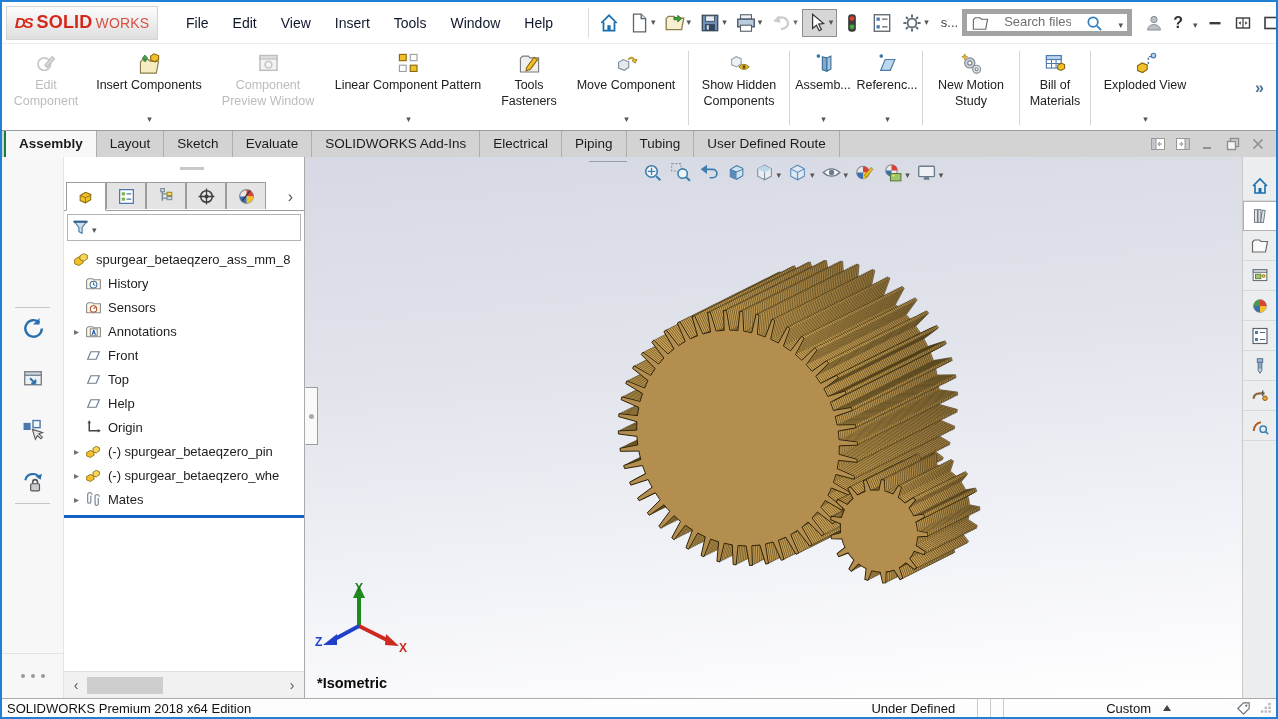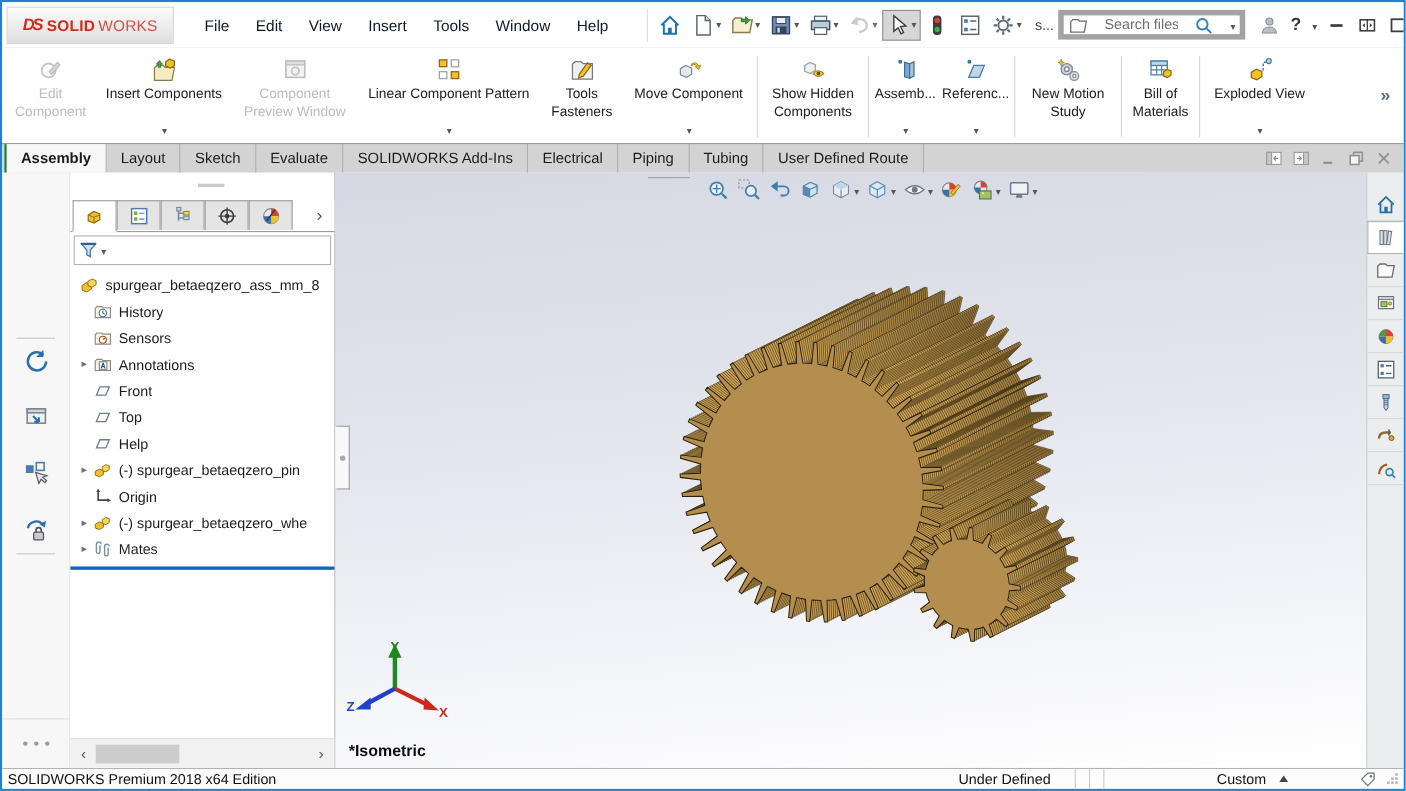--- a/index.html
+++ b/index.html
@@ -5,21 +5,21 @@
 *{box-sizing:border-box;margin:0;padding:0}
 html,body{width:1278px;height:719px}
 body{font-family:"Liberation Sans",sans-serif;color:#1d1d1d;background:#fff;overflow:hidden}
 .window{width:1278px;height:719px;border:2px solid #1f80d6;display:flex;flex-direction:column;background:#fff;overflow:hidden}
 .ic{display:inline-block;line-height:0}
 .ic svg{display:block;width:100%;height:100%}
 
 .titlebar{height:42px;flex:0 0 auto;display:flex;align-items:center;background:#fff;padding:0 6px 0 4px;border-bottom:1px solid #ededed}
 .brand{width:152px;height:34px;background:linear-gradient(180deg,#fcfcfc,#dedede);border:1px solid #d4d4d4;display:flex;align-items:center;justify-content:center;gap:3px;flex:0 0 auto}
 .brand .ds{font-size:15px;font-weight:bold;font-style:italic;color:#d6281a;letter-spacing:-2px;margin-right:2px}
-.brand .solid{font-size:14px;font-weight:bold;color:#d6281a;letter-spacing:.2px}
+.brand .solid{font-size:18px;font-weight:bold;color:#d6281a;letter-spacing:.2px}
 .brand .works{font-size:14px;color:#d95043;letter-spacing:.2px}
 .menubar{display:flex;margin-left:16px;flex:0 0 auto}
 .menu{padding:6px 12px;font-size:14px;color:#0f172a}
 .pin{width:20px;height:20px;margin:0 8px 0 10px}
 .tb-sep{width:1px;height:30px;background:#dcdcdc;margin:0 5px;flex:0 0 auto}
 .qat{display:flex;align-items:center;flex:0 0 auto}
 .qbtn{display:flex;align-items:center;padding:2px 3px;border:1px solid transparent}
 .qbtn .ic{width:22px;height:22px}
 .qbtn .caret{display:none}
 .qbtn.dd .caret{display:inline-block;font-size:0}
@@ -661,41 +661,41 @@
           <div class="trow lvl1">
             <span class="arrow"></span>
             <span class="ic">
               <svg viewBox="0 0 16 16">
                 <path d="M2.5 11.5 L5.5 4.5 H13.5 L10.5 11.5 Z" fill="none" stroke="#6b7e8f" stroke-width="1.1"></path>
               </svg>
             </span>
             <span class="tlabel">Help</span>
           </div>
 
-          <div class="trow expand lvl1">
-            <span class="arrow"></span>
-            <span class="ic">
-              <svg viewBox="0 0 16 16">
-                <path d="M1.5 9 l3.5-2 3.5 1.4 v3.2 L5 13.6 1.5 12.2 Z" fill="#f2c028" stroke="#8a6a10" stroke-width="0.8"></path>
-                <path d="M7.5 5 l3-1.8 3 1.2 v3 L10.5 9.4 7.5 8.2 Z" fill="#f7d75a" stroke="#8a6a10" stroke-width="0.8"></path>
-              </svg>
-            </span>
-            <span class="tlabel">(-) spurgear_betaeqzero_pin</span>
-          </div>
-
           <div class="trow lvl1">
             <span class="arrow"></span>
             <span class="ic">
               <svg viewBox="0 0 16 16">
                 <path d="M4 3.5 V11 H12.5" fill="none" stroke="#444" stroke-width="1.4"></path>
                 <path d="M4 1 L2.4 4 h3.2 Z" fill="#444"></path>
                 <path d="M15 11 l-3-1.7 v3.4 Z" fill="#444"></path>
               </svg>
             </span>
             <span class="tlabel">Origin</span>
+          </div>
+
+          <div class="trow expand lvl1">
+            <span class="arrow"></span>
+            <span class="ic">
+              <svg viewBox="0 0 16 16">
+                <path d="M1.5 9 l3.5-2 3.5 1.4 v3.2 L5 13.6 1.5 12.2 Z" fill="#f2c028" stroke="#8a6a10" stroke-width="0.8"></path>
+                <path d="M7.5 5 l3-1.8 3 1.2 v3 L10.5 9.4 7.5 8.2 Z" fill="#f7d75a" stroke="#8a6a10" stroke-width="0.8"></path>
+              </svg>
+            </span>
+            <span class="tlabel">(-) spurgear_betaeqzero_pin</span>
           </div>
 
           <div class="trow expand lvl1">
             <span class="arrow"></span>
             <span class="ic">
               <svg viewBox="0 0 16 16">
                 <path d="M1.5 9 l3.5-2 3.5 1.4 v3.2 L5 13.6 1.5 12.2 Z" fill="#f2c028" stroke="#8a6a10" stroke-width="0.8"></path>
                 <path d="M7.5 5 l3-1.8 3 1.2 v3 L10.5 9.4 7.5 8.2 Z" fill="#f7d75a" stroke="#8a6a10" stroke-width="0.8"></path>
               </svg>
             </span>

